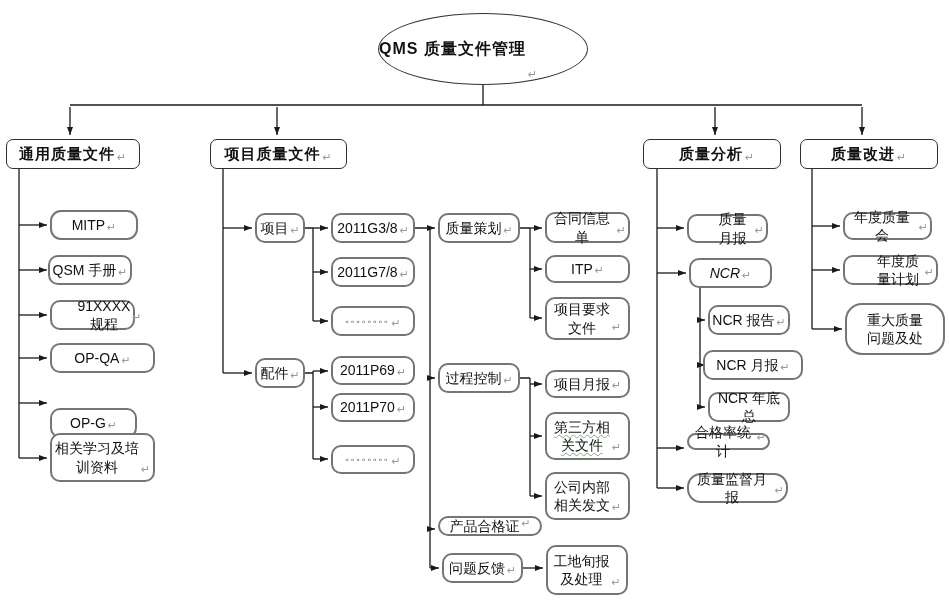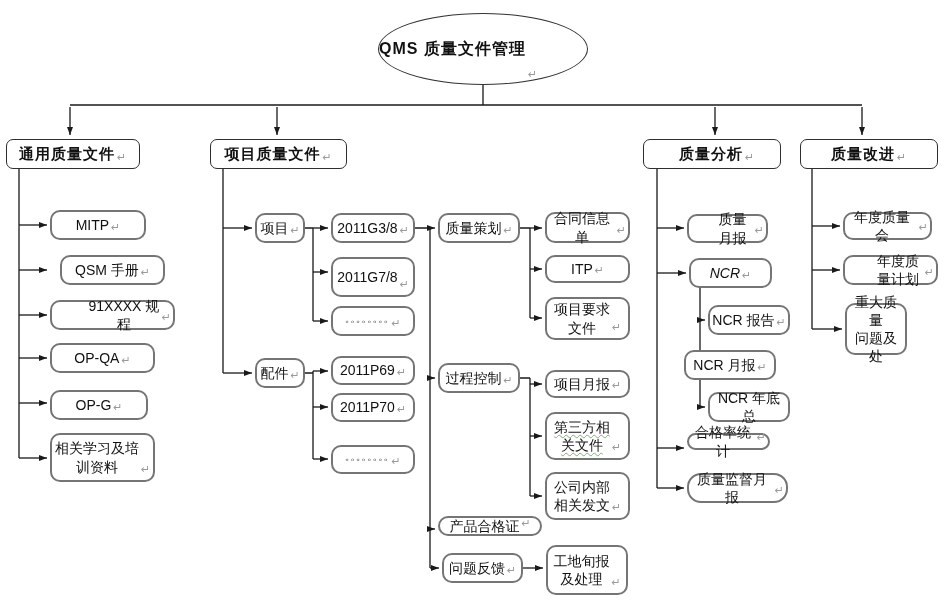--- a/index.html
+++ b/index.html
@@ -101,37 +101,37 @@
   </div>
   <div class="box lvl1" style="left:643px;top:139px;width:138px;height:30px;padding-left:12px;">
     <span class="lbl">质量分析</span>
       <span class="rm">↵</span>
   </div>
   <div class="box lvl1" style="left:800px;top:139px;width:138px;height:30px;">
     <span class="lbl">质量改进</span>
       <span class="rm">↵</span>
   </div>
 
-  <div class="box" style="left:50px;top:210px;width:96px;height:30px;">
+  <div class="box" style="left:50px;top:210px;width:88px;height:30px;border-radius:11px;">
     <span class="lbl">MITP</span>
       <span class="rm">↵</span>
   </div>
-  <div class="box" style="left:60px;top:255px;width:105px;height:30px;">
+  <div class="box" style="left:48px;top:255px;width:84px;height:30px;">
     <span class="lbl">QSM 手册</span>
       <span class="rm">↵</span>
   </div>
-  <div class="box" style="left:50px;top:300px;width:125px;height:30px;padding-left:36px;">
+  <div class="box" style="left:50px;top:300px;width:85px;height:30px;padding-left:36px;">
     <span class="lbl">91XXXX 规程</span>
       <span class="rm">↵</span>
   </div>
   <div class="box" style="left:50px;top:343px;width:105px;height:30px;">
     <span class="lbl">OP-QA</span>
       <span class="rm">↵</span>
   </div>
-  <div class="box" style="left:50px;top:390px;width:98px;height:30px;">
+  <div class="box" style="left:50px;top:408px;width:87px;height:30px;">
     <span class="lbl">OP-G</span>
       <span class="rm">↵</span>
   </div>
   <div class="box" style="left:50px;top:433px;width:105px;height:49px;">
     <span class="lbl">相关学习及培
 训资料</span>
       <span class="rm">↵</span>
   </div>
 
   <div class="box" style="left:255px;top:213px;width:50px;height:30px;">
@@ -140,21 +140,21 @@
   </div>
   <div class="box" style="left:255px;top:358px;width:50px;height:30px;">
     <span class="lbl">配件</span>
       <span class="rm">↵</span>
   </div>
 
   <div class="box" style="left:331px;top:213px;width:84px;height:30px;">
     <span class="lbl">2011G3/8</span>
       <span class="rm">↵</span>
   </div>
-  <div class="box" style="left:331px;top:257px;width:84px;height:40px;">
+  <div class="box" style="left:331px;top:257px;width:84px;height:30px;">
     <span class="lbl">2011G7/8</span>
       <span class="rm">↵</span>
   </div>
   <div class="box dots" style="left:331px;top:306px;width:84px;height:30px;">
     <span class="lbl">◦◦◦◦◦◦◦◦</span>
       <span class="rm">↵</span>
   </div>
   <div class="box" style="left:331px;top:356px;width:84px;height:29px;">
     <span class="lbl">2011P69</span>
       <span class="rm">↵</span>
@@ -225,21 +225,21 @@
       <span class="rm">↵</span>
   </div>
   <div class="box" style="left:689px;top:258px;width:83px;height:30px;font-style:italic;">
     <span class="lbl">NCR</span>
       <span class="rm">↵</span>
   </div>
   <div class="box" style="left:708px;top:305px;width:82px;height:30px;">
     <span class="lbl">NCR 报告</span>
       <span class="rm">↵</span>
   </div>
-  <div class="box" style="left:684px;top:350px;width:92px;height:30px;">
+  <div class="box" style="left:703px;top:350px;width:100px;height:30px;">
     <span class="lbl">NCR 月报</span>
       <span class="rm">↵</span>
   </div>
   <div class="box" style="left:708px;top:392px;width:82px;height:30px;">
     <span class="lbl">NCR 年底总</span>
   </div>
   <div class="box" style="left:687px;top:433px;width:83px;height:17px;">
     <span class="lbl">合格率统计</span>
       <span class="rm">↵</span>
   </div>
@@ -249,18 +249,18 @@
   </div>
 
   <div class="box" style="left:843px;top:212px;width:89px;height:28px;">
     <span class="lbl">年度质量会</span>
       <span class="rm">↵</span>
   </div>
   <div class="box" style="left:843px;top:255px;width:95px;height:30px;padding-left:28px;">
     <span class="lbl">年度质量计划</span>
       <span class="rm">↵</span>
   </div>
-  <div class="box" style="left:845px;top:303px;width:62px;height:52px;">
+  <div class="box" style="left:845px;top:303px;width:100px;height:52px;border-radius:17px;">
     <span class="lbl">重大质量
 问题及处</span>
   </div>
 
 </div>
 
 </body></html>

